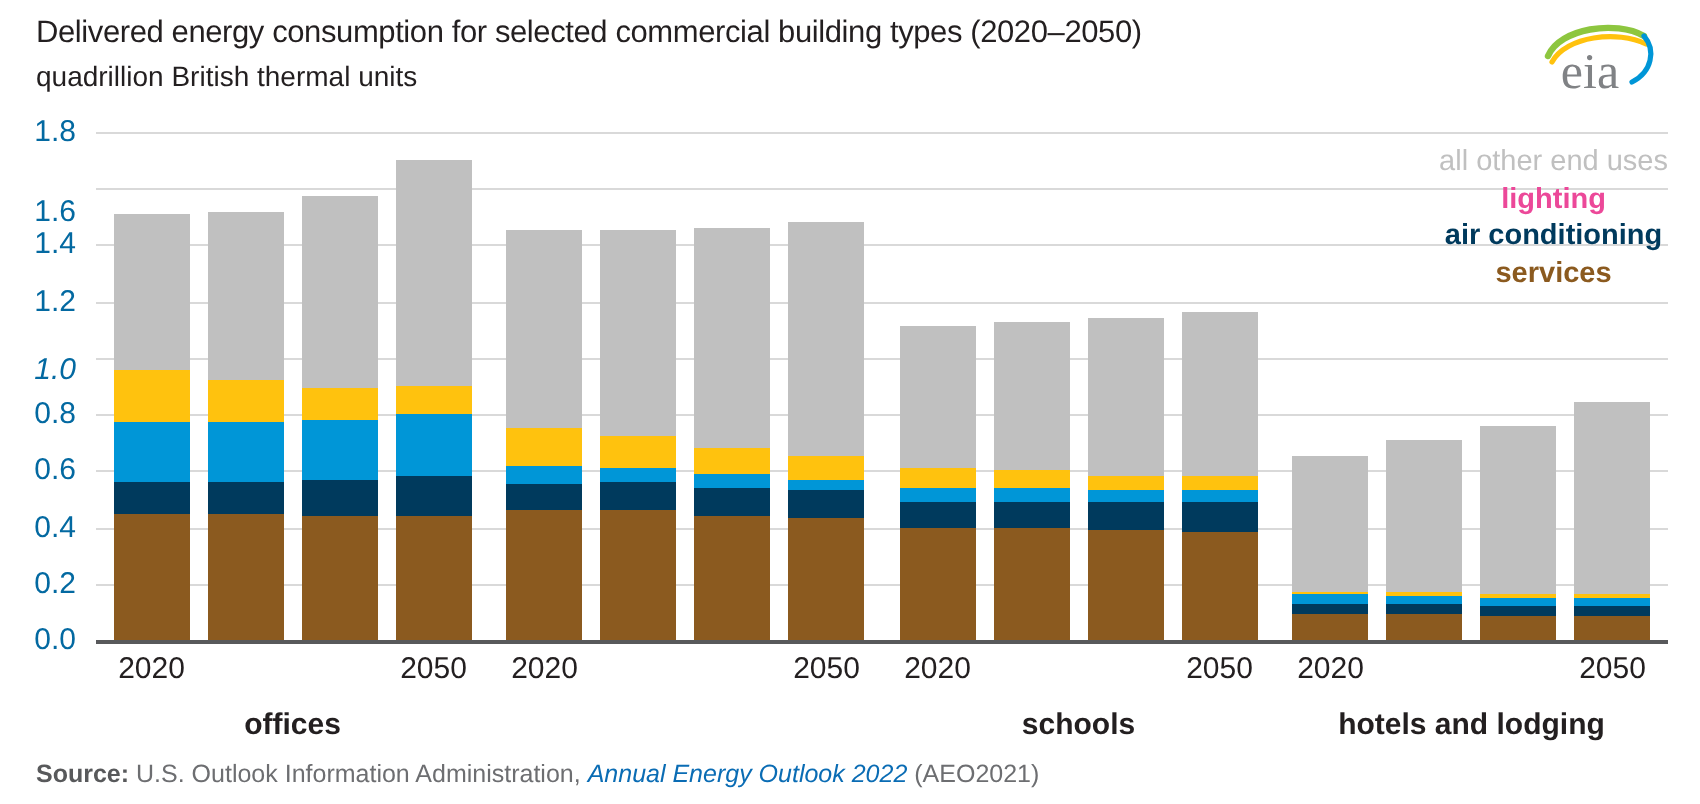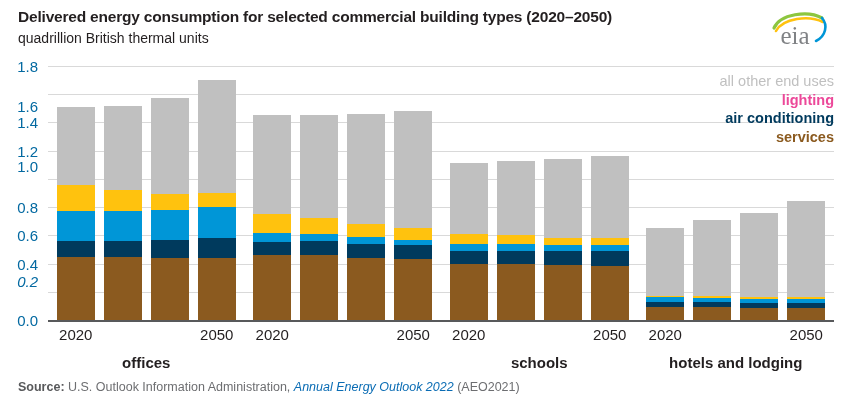--- a/index.html
+++ b/index.html
@@ -6,21 +6,21 @@
   body{
     width:850px;height:402px;background:#ffffff;
     font-family:"Liberation Sans",sans-serif;
     color:#231f20;overflow:hidden;position:relative;
   }
   .chart-root{position:absolute;inset:0;}
 
   
   .title{
     position:absolute;left:18px;top:8px;
-    font-size:15.5px;font-weight:bold;letter-spacing:-0.2px;
+    font-size:15.5px;font-weight:normal;letter-spacing:-0.2px;
     color:#231f20;white-space:nowrap;
   }
   .subtitle{
     position:absolute;left:18px;top:30px;
     font-size:14px;font-weight:normal;color:#231f20;white-space:nowrap;
   }
 
   
   .logo{position:absolute;right:18px;top:6px;width:68px;height:44px;}
 
@@ -54,21 +54,21 @@
     text-align:center;white-space:nowrap;transform:translateX(-50%);
   }
   .xgroup{
     position:absolute;top:28px;font-size:15px;font-weight:bold;color:#231f20;
     text-align:center;white-space:nowrap;transform:translateX(-50%);
   }
 
   
   .legend{
     position:absolute;right:16px;top:72px;
-    text-align:right;line-height:18.5px;
+    text-align:center;line-height:18.5px;
   }
   .legend div{font-size:14.5px;font-weight:bold;white-space:nowrap;}
   .legend div.l-other{font-weight:normal;}
 
   
   .source{
     position:absolute;left:18px;bottom:8px;
     font-size:12.5px;color:#6d6e71;white-space:nowrap;
   }
   .source b{color:#58595b;}
@@ -86,25 +86,25 @@
     <svg viewBox="0 0 68 44" width="68" height="44" aria-hidden="true">
       <path d="M10 22 C16 8, 44 4, 58 12" stroke="#8dc63f" stroke-width="3.2" fill="none" stroke-linecap="round"></path>
       <path d="M12 25 C19 12, 45 9, 59 16" stroke="#ffc20e" stroke-width="2.6" fill="none" stroke-linecap="round"></path>
       <path d="M58 12 C64 19, 62 30, 52 35" stroke="#0096d7" stroke-width="2.6" fill="none" stroke-linecap="round"></path>
       <text x="31" y="38" font-family="Liberation Serif, serif" font-size="25" fill="#808285" text-anchor="middle">eia</text>
     </svg>
   </div>
 
   <div class="ylabels">
       <div class="ylab" style="top: 254px;">0.0</div>
-      <div class="ylab" style="top: 215px; font-style: italic;">0.2</div>
+      <div class="ylab" style="top: 226px;">0.2</div>
       <div class="ylab" style="top: 197.556px;">0.4</div>
       <div class="ylab" style="top: 169.333px;">0.6</div>
       <div class="ylab" style="top: 141.111px;">0.8</div>
-      <div class="ylab" style="top: 100px;">1.0</div>
+      <div class="ylab" style="top: 119px; font-style: italic;">1.0</div>
       <div class="ylab" style="top: 84.6667px;">1.2</div>
       <div class="ylab" style="top: 56.4444px;">1.4</div>
       <div class="ylab" style="top: 28.2222px; margin-top: 12px;">1.6</div>
       <div class="ylab" style="top: 0px;">1.8</div>
     </div>
 
   <div class="plot">
     <div class="grid-layer">
         <div class="gridline" style="top: 225.778px;"></div>
         <div class="gridline" style="top: 197.556px;"></div>

